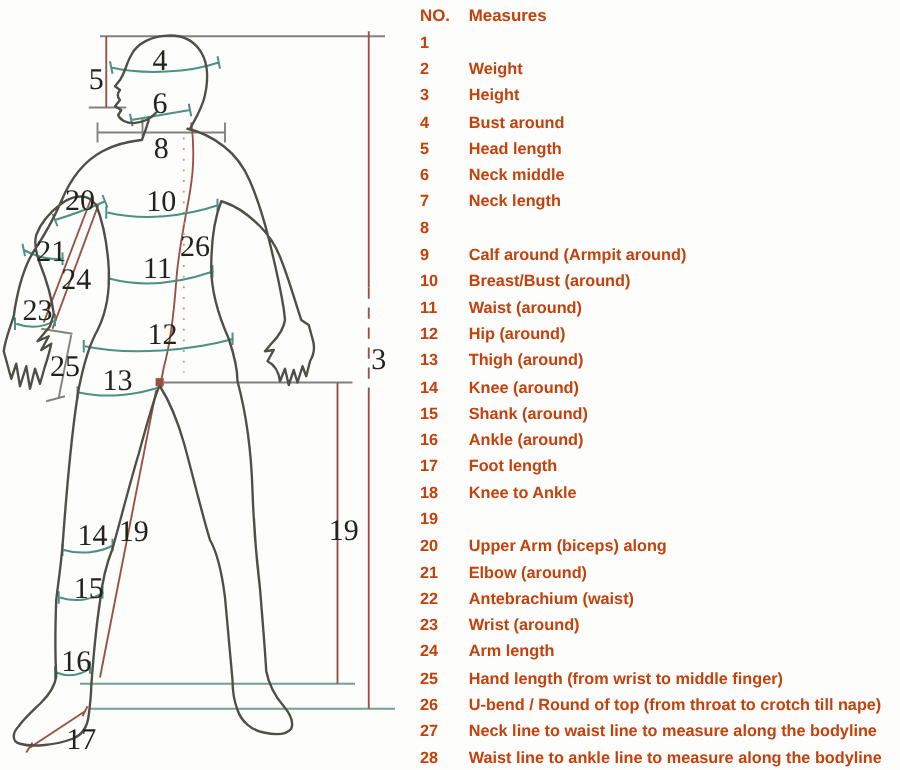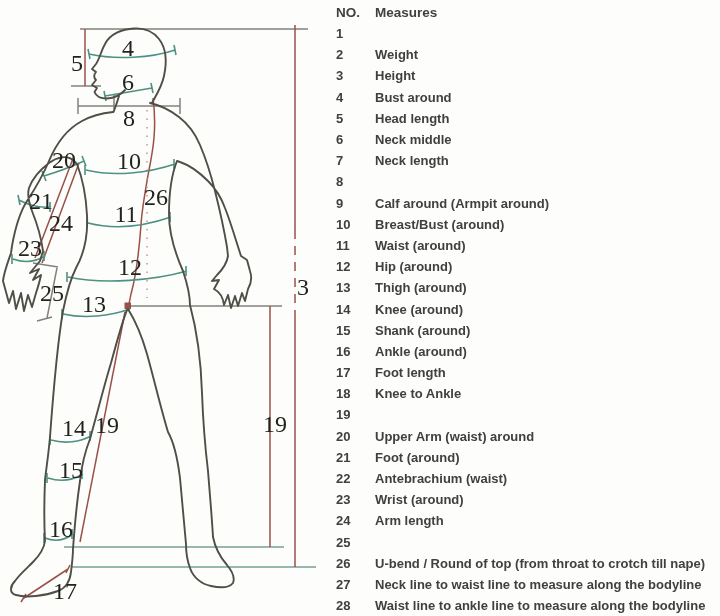--- a/index.html
+++ b/index.html
@@ -1,19 +1,19 @@
 <!DOCTYPE html>
 <html><head>
 <meta charset="utf-8">
 <style>
   html,body{margin:0;padding:0;}
   body{width:720px;height:616px;background:#ffffff;font-family:"Liberation Sans",sans-serif;}
   .canvas{position:relative;width:720px;height:616px;background:#fdfdfb;overflow:hidden;}
   .figure-wrap{position:absolute;left:0;top:0;width:330px;height:616px;}
-  .measures{position:absolute;left:336px;top:1px;width:382px;color:#404040;}
+  .measures{position:absolute;left:336px;top:1px;width:382px;color:#c2410c;}
   .m-header{display:flex;align-items:center;height:22px;font-size:13.5px;font-weight:bold;}
   .m-row{display:flex;align-items:center;height:21.2px;font-size:13px;font-weight:bold;white-space:nowrap;}
   .no-col{width:39px;flex:none;}
   .label-col{flex:1;}
   svg text{font-family:"Liberation Serif","DejaVu Serif",serif;font-size:24px;fill:#23231d;}
 </style>
 </head>
 <body>
 
 <div class="canvas">
@@ -174,40 +174,41 @@
   </div>
         <div class="m-row">
     <span class="no-col">18</span>
     <span class="label-col">Knee to Ankle</span>
   </div>
         <div class="m-row">
     <span class="no-col">19</span>
   </div>
         <div class="m-row">
     <span class="no-col">20</span>
-    <span class="label-col">Upper Arm (waist) around</span>
+    <span class="label-col">Upper Arm (biceps) along</span>
   </div>
         <div class="m-row">
     <span class="no-col">21</span>
-    <span class="label-col">Foot (around)</span>
+    <span class="label-col">Elbow (around)</span>
   </div>
         <div class="m-row">
     <span class="no-col">22</span>
     <span class="label-col">Antebrachium (waist)</span>
   </div>
         <div class="m-row">
     <span class="no-col">23</span>
     <span class="label-col">Wrist (around)</span>
   </div>
         <div class="m-row">
     <span class="no-col">24</span>
     <span class="label-col">Arm length</span>
   </div>
         <div class="m-row">
     <span class="no-col">25</span>
+    <span class="label-col">Hand length (from wrist to middle finger)</span>
   </div>
         <div class="m-row">
     <span class="no-col">26</span>
     <span class="label-col">U-bend / Round of top (from throat to crotch till nape)</span>
   </div>
         <div class="m-row">
     <span class="no-col">27</span>
     <span class="label-col">Neck line to waist line to measure along the bodyline</span>
   </div>
         <div class="m-row">

